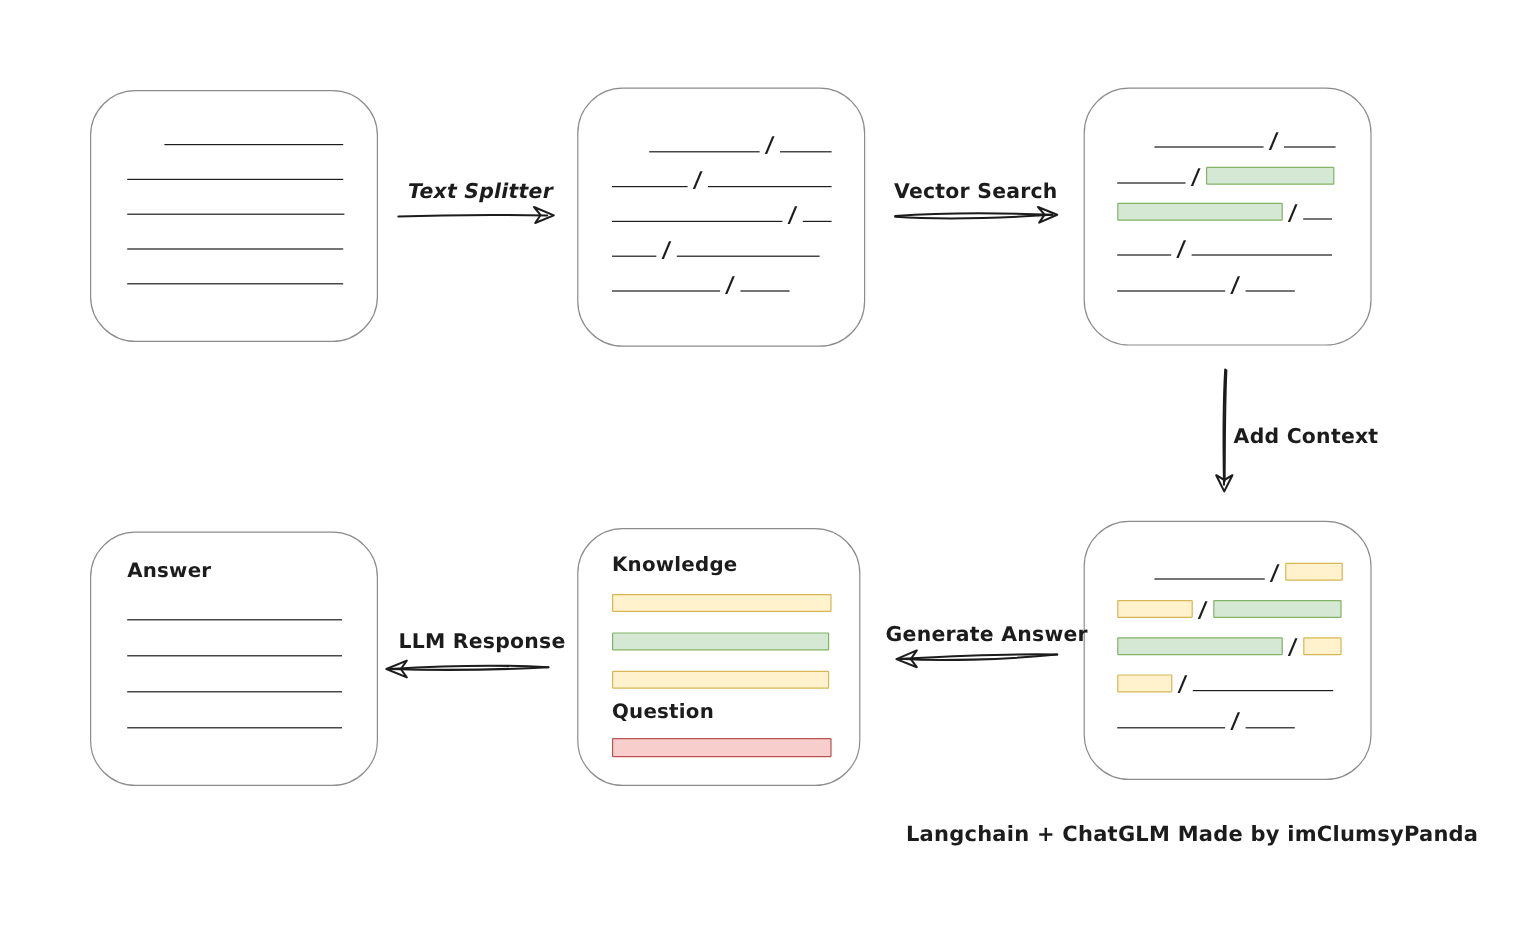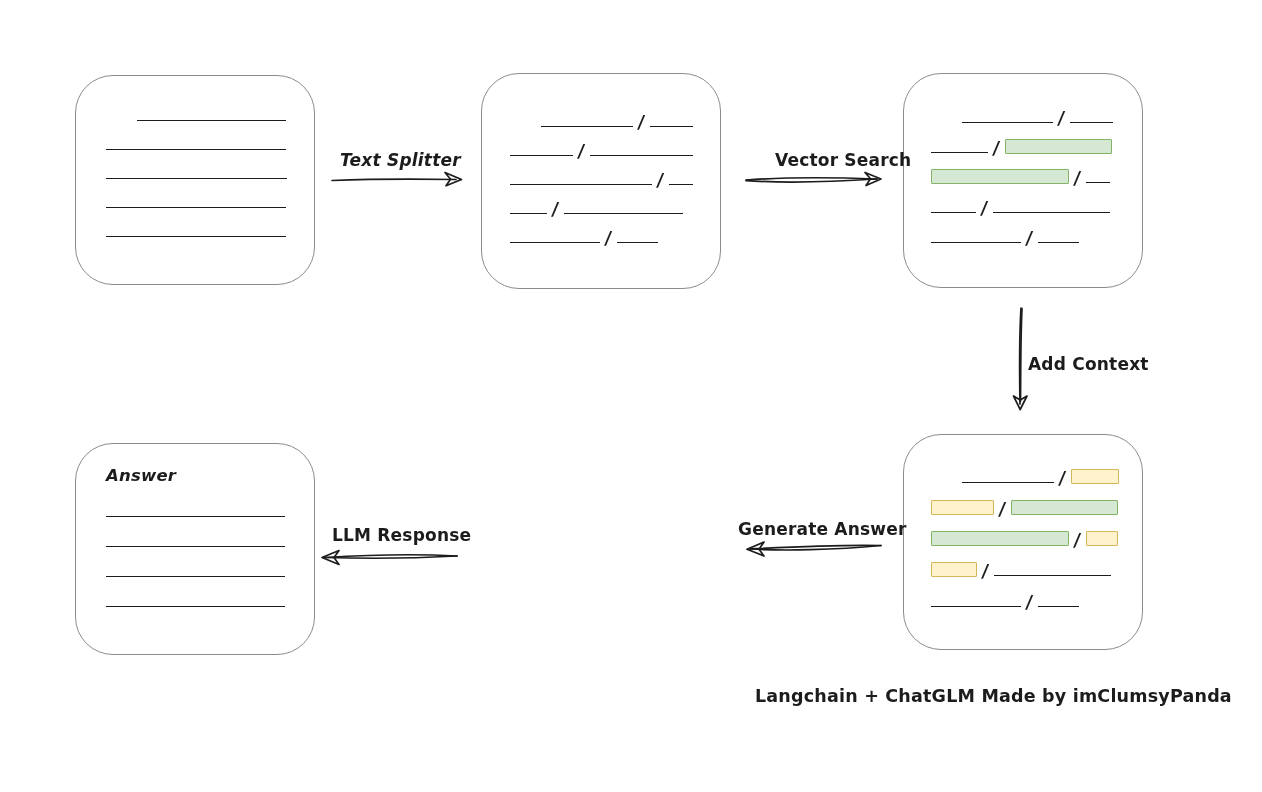--- a/index.html
+++ b/index.html
@@ -174,41 +174,61 @@
           <span class="seg seg-line" style="width: 117px;"></span>
         </div>
         <div class="row">
           <span class="seg seg-line" style="width: 90px;"></span>
           <span class="seg seg-slash">/</span>
           <span class="seg seg-line" style="width: 41px;"></span>
         </div>
       </div>
   </div>
 
-
-  <div class="node" style="left:75px; top:443px; width:240px; height:212px;font-style:italic;">
+  <div class="node" style="left:481px; top:440px; width:236px; height:215px;">
+    <div class="node-title" style="left:28px; top:20px;">Knowledge</div>
+    <div class="rows" style="left:28px; top:51px; gap:14px;">
+        <div class="row">
+          <span class="seg seg-yellow" style="width: 183px;"></span>
+        </div>
+        <div class="row">
+          <span class="seg seg-green" style="width: 181px;"></span>
+        </div>
+        <div class="row">
+          <span class="seg seg-yellow" style="width: 181px;"></span>
+        </div>
+      </div>
+    <div class="node-title" style="left:28px; top:142px;">Question</div>
+    <div class="rows" style="left:28px; top:172px;">
+        <div class="row">
+          <span class="seg seg-red" style="width: 183px;"></span>
+        </div>
+      </div>
+  </div>
+
+  <div class="node" style="left:75px; top:443px; width:240px; height:212px;">
     <div class="node-title" style="left:30px; top:22px;">Answer</div>
     <div class="rows" style="left:30px; top:56px; gap:12px;">
         <div class="row">
           <span class="seg seg-line" style="width: 179px;"></span>
         </div>
         <div class="row">
           <span class="seg seg-line" style="width: 179px;"></span>
         </div>
         <div class="row">
           <span class="seg seg-line" style="width: 179px;"></span>
         </div>
         <div class="row">
           <span class="seg seg-line" style="width: 179px;"></span>
         </div>
       </div>
   </div>
 
   <div class="edge-label" style="left:340px; top:150px; width:120px;font-style:italic;">Text Splitter</div>
-  <div class="edge-label" style="left:775px; top:150px; width:130px;">Vector Search</div>
+  <div class="edge-label" style="left:745px; top:150px; width:130px;">Vector Search</div>
   <div class="edge-label" style="left:1028px; top:354px; width:110px; text-align:left;">Add Context</div>
   <div class="edge-label" style="left:738px; top:519px; width:146px;">Generate Answer</div>
   <div class="edge-label" style="left:332px; top:525px; width:118px;">LLM Response</div>
 
   <svg class="edge-arrow" style="left:330px; top:168px;" width="138" height="22" viewBox="0 0 138 22">
     <path d="M2 12.5 C 40 11, 95 11, 126 11.5"></path>
     <path d="M115 4.5 L131.5 11.5 L116 17.8 L120.5 11.2 Z"></path>
   </svg>
 
   <svg class="edge-arrow" style="left:743px; top:168px;" width="146" height="22" viewBox="0 0 146 22">

